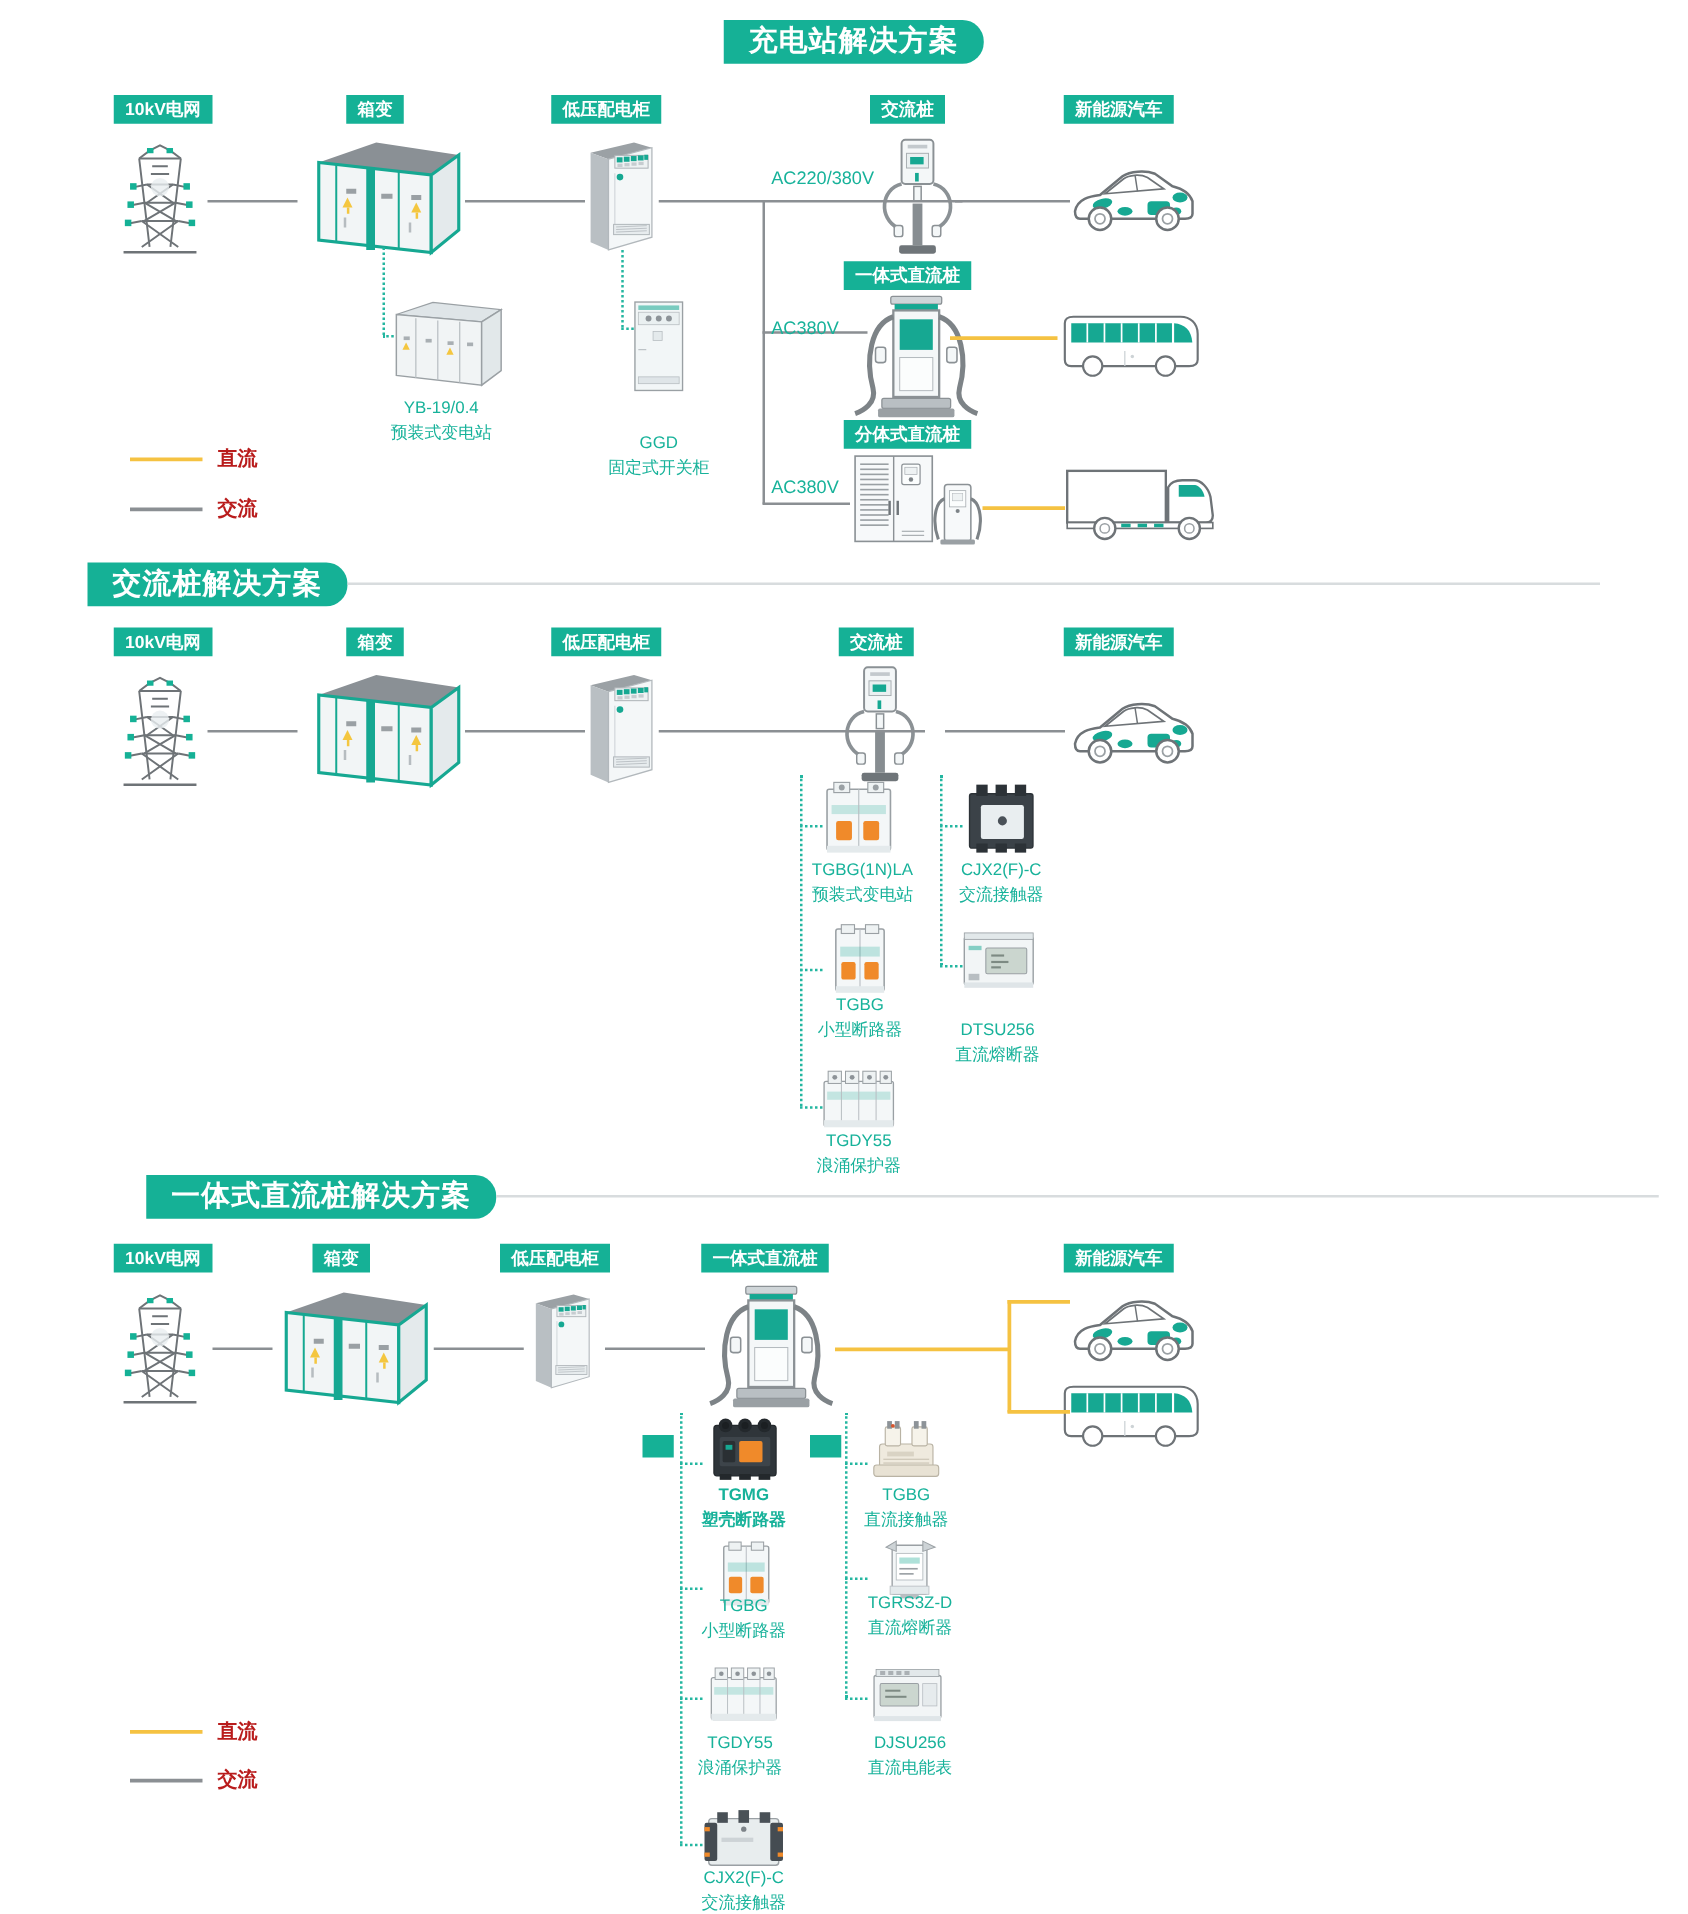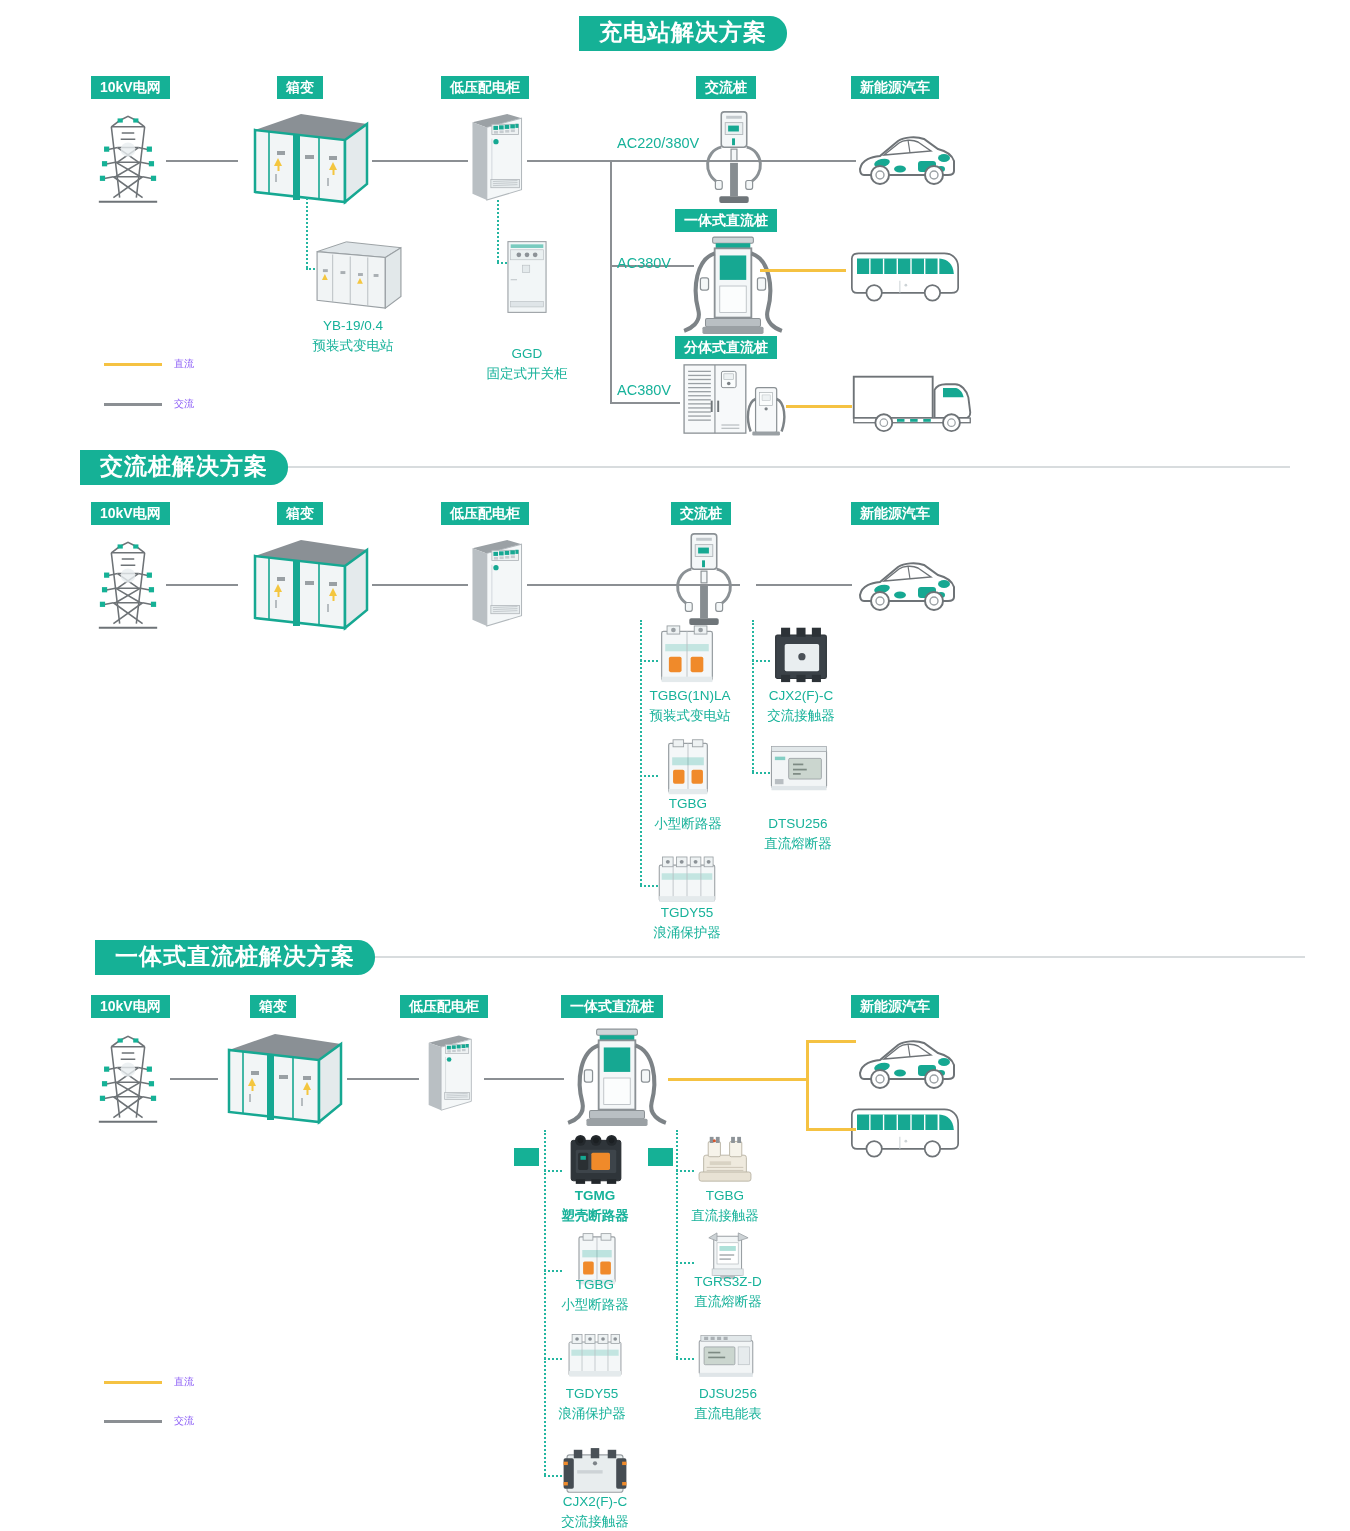--- a/index.html
+++ b/index.html
@@ -24,21 +24,21 @@
   .ln-dot-v{position:absolute;width:0;border-left:2px dotted #23b6a0;}
   .ln-dot-h{position:absolute;height:0;border-top:2px dotted #23b6a0;}
 
   
   .cap{position:absolute;text-align:center;font-size:13.5px;color:#17b29a;line-height:1.45;white-space:nowrap;}
   .volt{position:absolute;font-size:14.5px;color:#17b29a;white-space:nowrap;}
 
   
   .lg-row{position:absolute;display:flex;align-items:center;gap:12px;}
   .lg-line{width:58px;height:3px;}
-  .lg-txt{font-size:10px;color:#8b5cf6;font-weight:normal;}
+  .lg-txt{font-size:16px;color:#b91c1c;font-weight:bold;}
 
   svg{display:block;overflow:visible;}
 </style>
 </head>
 <body>
 
 <svg width="0" height="0" style="position:absolute" aria-hidden="true">
 <defs>
 
   <g id="ico-tower">
@@ -508,21 +508,21 @@
 
 <div class="lg-row" style="left:104px;top:357px;">
   <span class="lg-line" style="background:#f5c242;"></span>
   <span class="lg-txt">直流</span>
 </div>
 <div class="lg-row" style="left:104px;top:397px;">
   <span class="lg-line" style="background:#8b8f93;"></span>
   <span class="lg-txt">交流</span>
 </div>
 
-<div class="sec-head" style="left:80px;top:450px;width:1210px;">
+<div class="sec-head" style="left:70px;top:450px;width:1210px;">
   <div class="sec-pill">交流桩解决方案</div>
   <div class="sec-rule"></div>
 </div>
 
 <div class="badge" style="left:91px;top:502px;">10kV电网</div>
 <div class="badge" style="left:277px;top:502px;">箱变</div>
 <div class="badge" style="left:441px;top:502px;">低压配电柜</div>
 <div class="badge" style="left:671px;top:502px;">交流桩</div>
 <div class="badge" style="left:851px;top:502px;">新能源汽车</div>
 
@@ -588,21 +588,21 @@
 </div>
 
 <svg class="abs" style="left:656px;top:852px;" width="62" height="54" viewBox="0 0 76 62">
     <use href="#ico-spd"></use>
   </svg>
 <div class="cap" style="left:617px;top:903px;width:140px;">
   <span>TGDY55</span><br>
   <span>浪涌保护器</span>
 </div>
 
-<div class="sec-head" style="left:60px;top:940px;width:1210px;padding-left:35px;">
+<div class="sec-head" style="left:82px;top:940px;width:1210px;padding-left:35px;">
   <div class="sec-pill">一体式直流桩解决方案</div>
   <div class="sec-rule"></div>
 </div>
 
 <div class="badge" style="left:91px;top:995px;">10kV电网</div>
 <div class="badge" style="left:250px;top:995px;">箱变</div>
 <div class="badge" style="left:400px;top:995px;">低压配电柜</div>
 <div class="badge" style="left:561px;top:995px;">一体式直流桩</div>
 <div class="badge" style="left:851px;top:995px;">新能源汽车</div>
 

